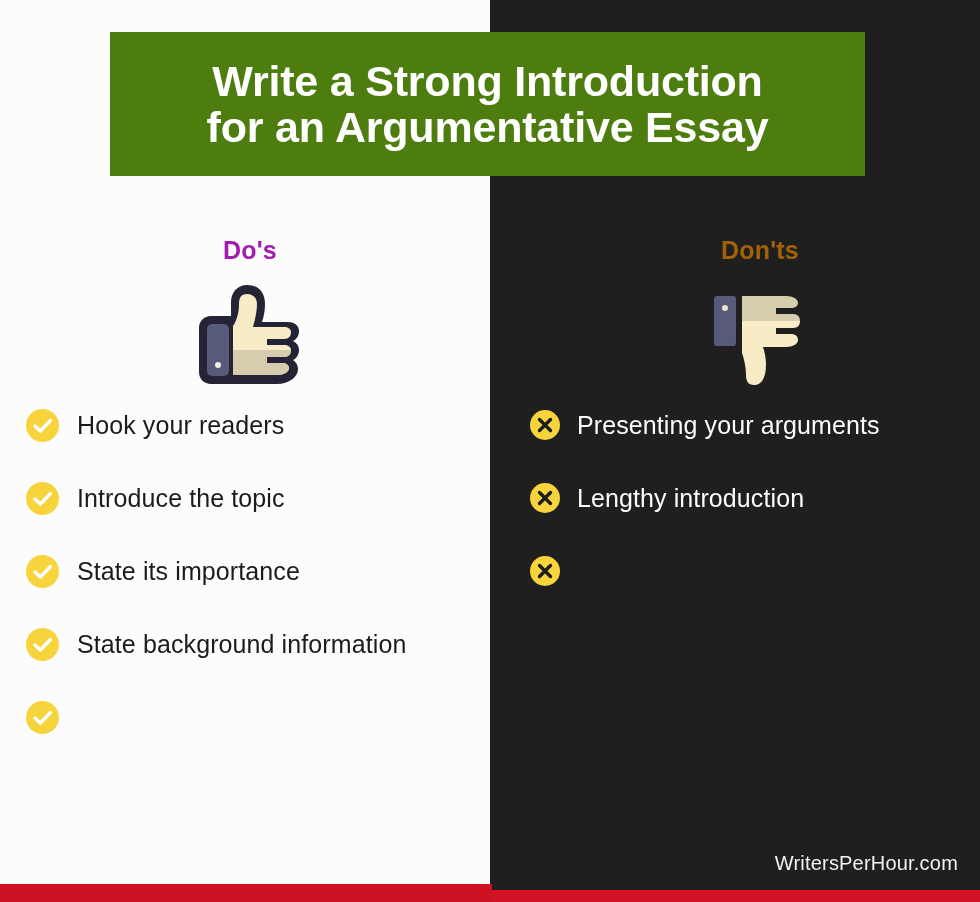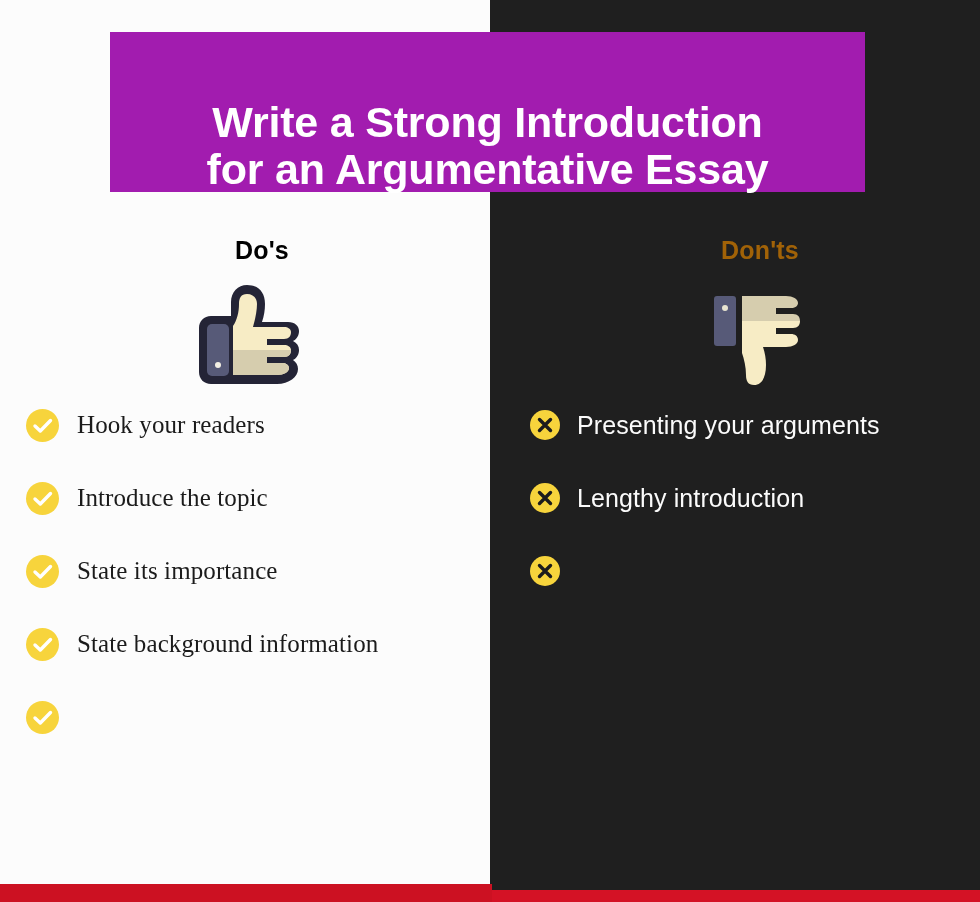--- a/index.html
+++ b/index.html
@@ -52,24 +52,24 @@
     height: 12px;
     background: #d41225;
   }
 
   
   .title-banner {
     position: absolute;
     left: 110px;
     top: 32px;
     width: 755px;
-    height: 160px;
-    background: #a21caf;
+    height: 144px;
+    background: #4d7c0f;
     display: flex;
-    align-items: flex-end;
+    align-items: center;
     justify-content: center;
   }
   .title-text {
     color: #ffffff;
     font-size: 43px;
     font-weight: bold;
     line-height: 1.08;
     text-align: center;
     letter-spacing: -0.2px;
     white-space: pre-line;
@@ -77,21 +77,21 @@
 
   
   .col-head {
     position: absolute;
     top: 236px;
     font-size: 25px;
     font-weight: bold;
     text-align: center;
     letter-spacing: 0.2px;
   }
-  .col-head.left  { left: 162px; width: 200px; color: #000000; }
+  .col-head.left  { left: 150px; width: 200px; color: #a21caf; }
   .col-head.right { left: 660px; width: 200px; color: #a16207; }
 
   
   .hand-icon {
     position: absolute;
     width: 130px;
     height: 110px;
   }
   .hand-up   { left: 185px; top: 280px; }
   .hand-down { left: 700px; top: 288px; }
@@ -115,21 +115,21 @@
     width: 33px;
     height: 33px;
     margin-right: 18px;
   }
   .row .label {
     font-size: 25px;
     line-height: 1.2;
     letter-spacing: 0.1px;
     white-space: nowrap;
   }
-  .list.left  .row .label { color: #1b1b1b; font-family: Liberation Serif, serif; }
+  .list.left  .row .label { color: #1b1b1b; }
   .list.right .row .label { color: #fbfbfb; }
 
   
   .list.right .row .bullet { width: 30px; height: 30px; margin-right: 17px; }
 
   
   .brand {
     position: absolute;
     right: 22px;
     top: 852px;
@@ -274,17 +274,18 @@
       <span class="bullet">
         <svg viewBox="0 0 30 30" width="30" height="30" xmlns="http://www.w3.org/2000/svg">
           <circle cx="15" cy="15" r="15" fill="#f7d43c"></circle>
           <path d="M9.5 9.5 L20.5 20.5 M20.5 9.5 L9.5 20.5" fill="none" stroke="#1c1c1c" stroke-width="3.4" stroke-linecap="round"></path>
         </svg>
       </span>
     </div>
 
   </div>
 
+  <div class="brand">WritersPerHour.com</div>
 
   <div class="bottom-bar-left"></div>
   <div class="bottom-bar-right"></div>
 
 </div>
 
 </body></html>

